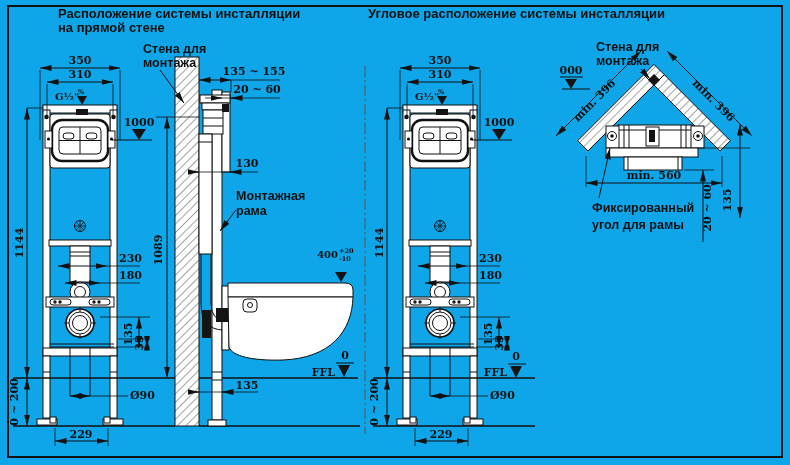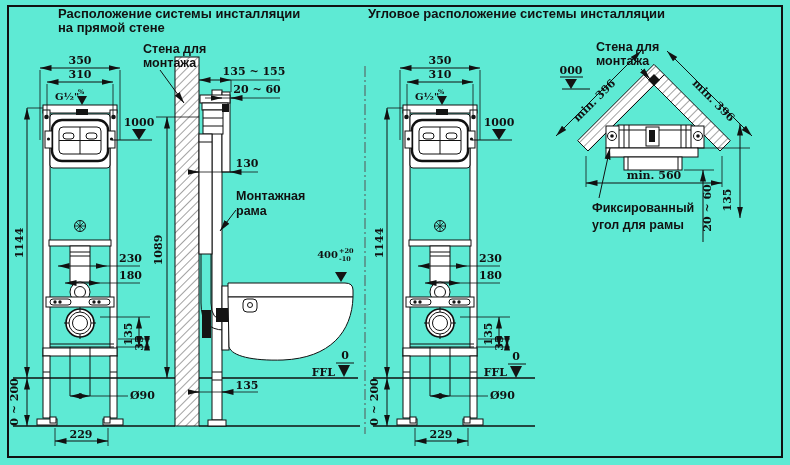--- a/index.html
+++ b/index.html
@@ -1,16 +1,16 @@
 <!DOCTYPE html>
 <html><head>
 <meta charset="utf-8">
 <style>
   html,body{margin:0;padding:0;background:#fff}
-  .page{position:relative;width:790px;height:465px;background:#5eead4;overflow:hidden;
+  .page{position:relative;width:790px;height:465px;background:#0ea5e9;overflow:hidden;
         font-family:"Liberation Sans",sans-serif}
   svg{position:absolute;left:0;top:0}
   .ln{stroke:#111;stroke-width:1;fill:none}
   .lt{stroke:#111;stroke-width:.8;fill:none}
   .th{stroke:#111;stroke-width:1.6;fill:none}
   .wh{fill:#fff;stroke:#111;stroke-width:1}
   .bk{fill:#141414;stroke:none}
   text{fill:#111}
   .ttl{font-family:"Liberation Sans",sans-serif;font-weight:bold;font-size:13px}
   .lbl{font-family:"Liberation Sans",sans-serif;font-weight:bold;font-size:12.5px}

